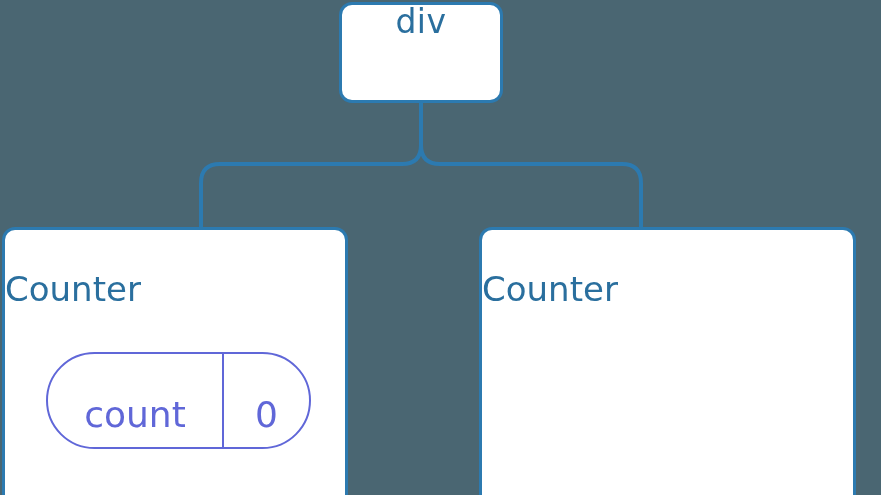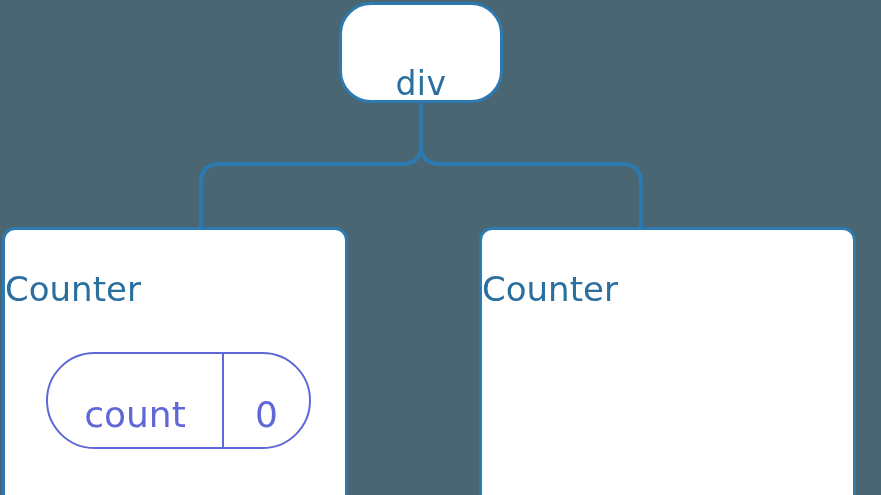--- a/index.html
+++ b/index.html
@@ -38,23 +38,22 @@
     border-radius: 13px;
     box-sizing: border-box;
   }
 
   .node-root {
     left: 339px;
     top: 2px;
     width: 164px;
     height: 101px;
     display: flex;
-    align-items: flex-end;
+    align-items: flex-start;
     justify-content: center;
-    border-radius: 32px;
   }
 
   .root-label {
     color: #2a6f9e;
     font-size: 33px;
     letter-spacing: 0.5px;
     line-height: 1;
   }
 
   .node-child {

